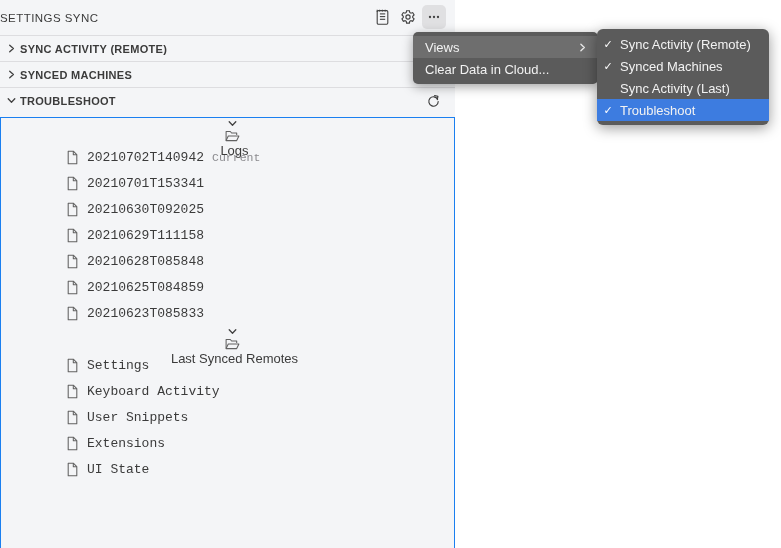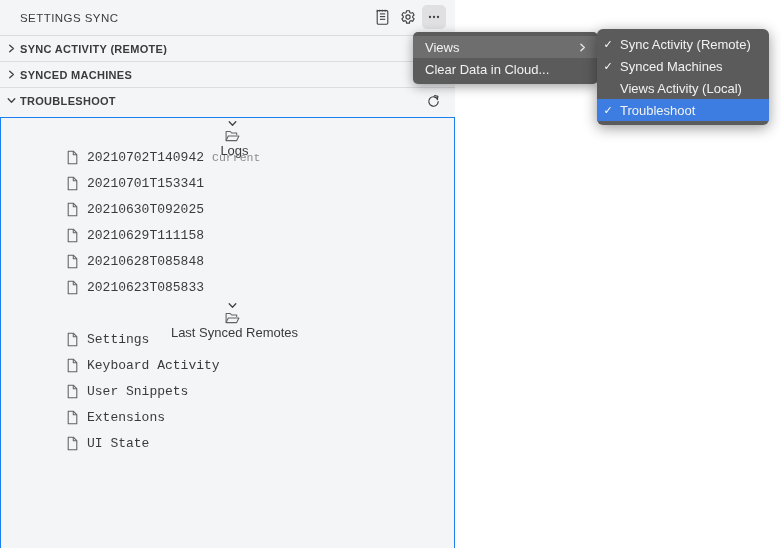--- a/index.html
+++ b/index.html
@@ -27,21 +27,20 @@
     background: #f4f5f7;
     box-sizing: border-box;
   }
 
   
   #view-title {
     position: relative;
     height: 35px;
     display: flex;
     align-items: center;
-    padding-left: 20px;
     box-sizing: border-box;
   }
   #view-title-text {
     font-size: 11.5px;
     letter-spacing: 0.45px;
     color: #3b3b3b;
     text-transform: uppercase;
     font-weight: 400;
     white-space: nowrap;
   }
@@ -343,20 +342,30 @@
         <span class="row-label">20210628T085848</span>
       </div>
       <div class="tree-row child depth-2">
         <span class="twisty"></span>
         <span class="row-icon">
           <svg width="13" height="15" viewBox="0 0 13 15" fill="none" stroke="#616161" stroke-width="1.05" stroke-linejoin="round">
             <path d="M2.2 1.2h5.1l3.5 3.5v9.1H2.2z"></path>
             <polyline points="7.3,1.2 7.3,4.7 10.8,4.7"></polyline>
           </svg>
         </span>
+        <span class="row-label">20210625T084859</span>
+      </div>
+      <div class="tree-row child depth-2">
+        <span class="twisty"></span>
+        <span class="row-icon">
+          <svg width="13" height="15" viewBox="0 0 13 15" fill="none" stroke="#616161" stroke-width="1.05" stroke-linejoin="round">
+            <path d="M2.2 1.2h5.1l3.5 3.5v9.1H2.2z"></path>
+            <polyline points="7.3,1.2 7.3,4.7 10.8,4.7"></polyline>
+          </svg>
+        </span>
         <span class="row-label">20210623T085833</span>
       </div>
       <div class="tree-row depth-1">
         <span class="twisty">
           <svg width="11" height="11" viewBox="0 0 11 11" fill="none" stroke="#424242" stroke-width="1.3" stroke-linecap="round" stroke-linejoin="round">
             <polyline points="2.2,3.8 5.5,7.2 8.8,3.8"></polyline>
           </svg>
         </span>
         <span class="row-icon">
           <svg width="15" height="14" viewBox="0 0 15 14" fill="none" stroke="#616161" stroke-width="1.05" stroke-linejoin="round">
@@ -437,19 +446,19 @@
     <div class="menu-item">
       <span class="check-slot">✓</span>
       <span class="mi-label">Sync Activity (Remote)</span>
     </div>
     <div class="menu-item">
       <span class="check-slot">✓</span>
       <span class="mi-label">Synced Machines</span>
     </div>
     <div class="menu-item">
       <span class="check-slot"></span>
-      <span class="mi-label">Views Activity (Local)</span>
+      <span class="mi-label">Sync Activity (Last)</span>
     </div>
     <div class="menu-item selected">
       <span class="check-slot">✓</span>
       <span class="mi-label">Troubleshoot</span>
     </div>
   </div>
 
 </body></html>

